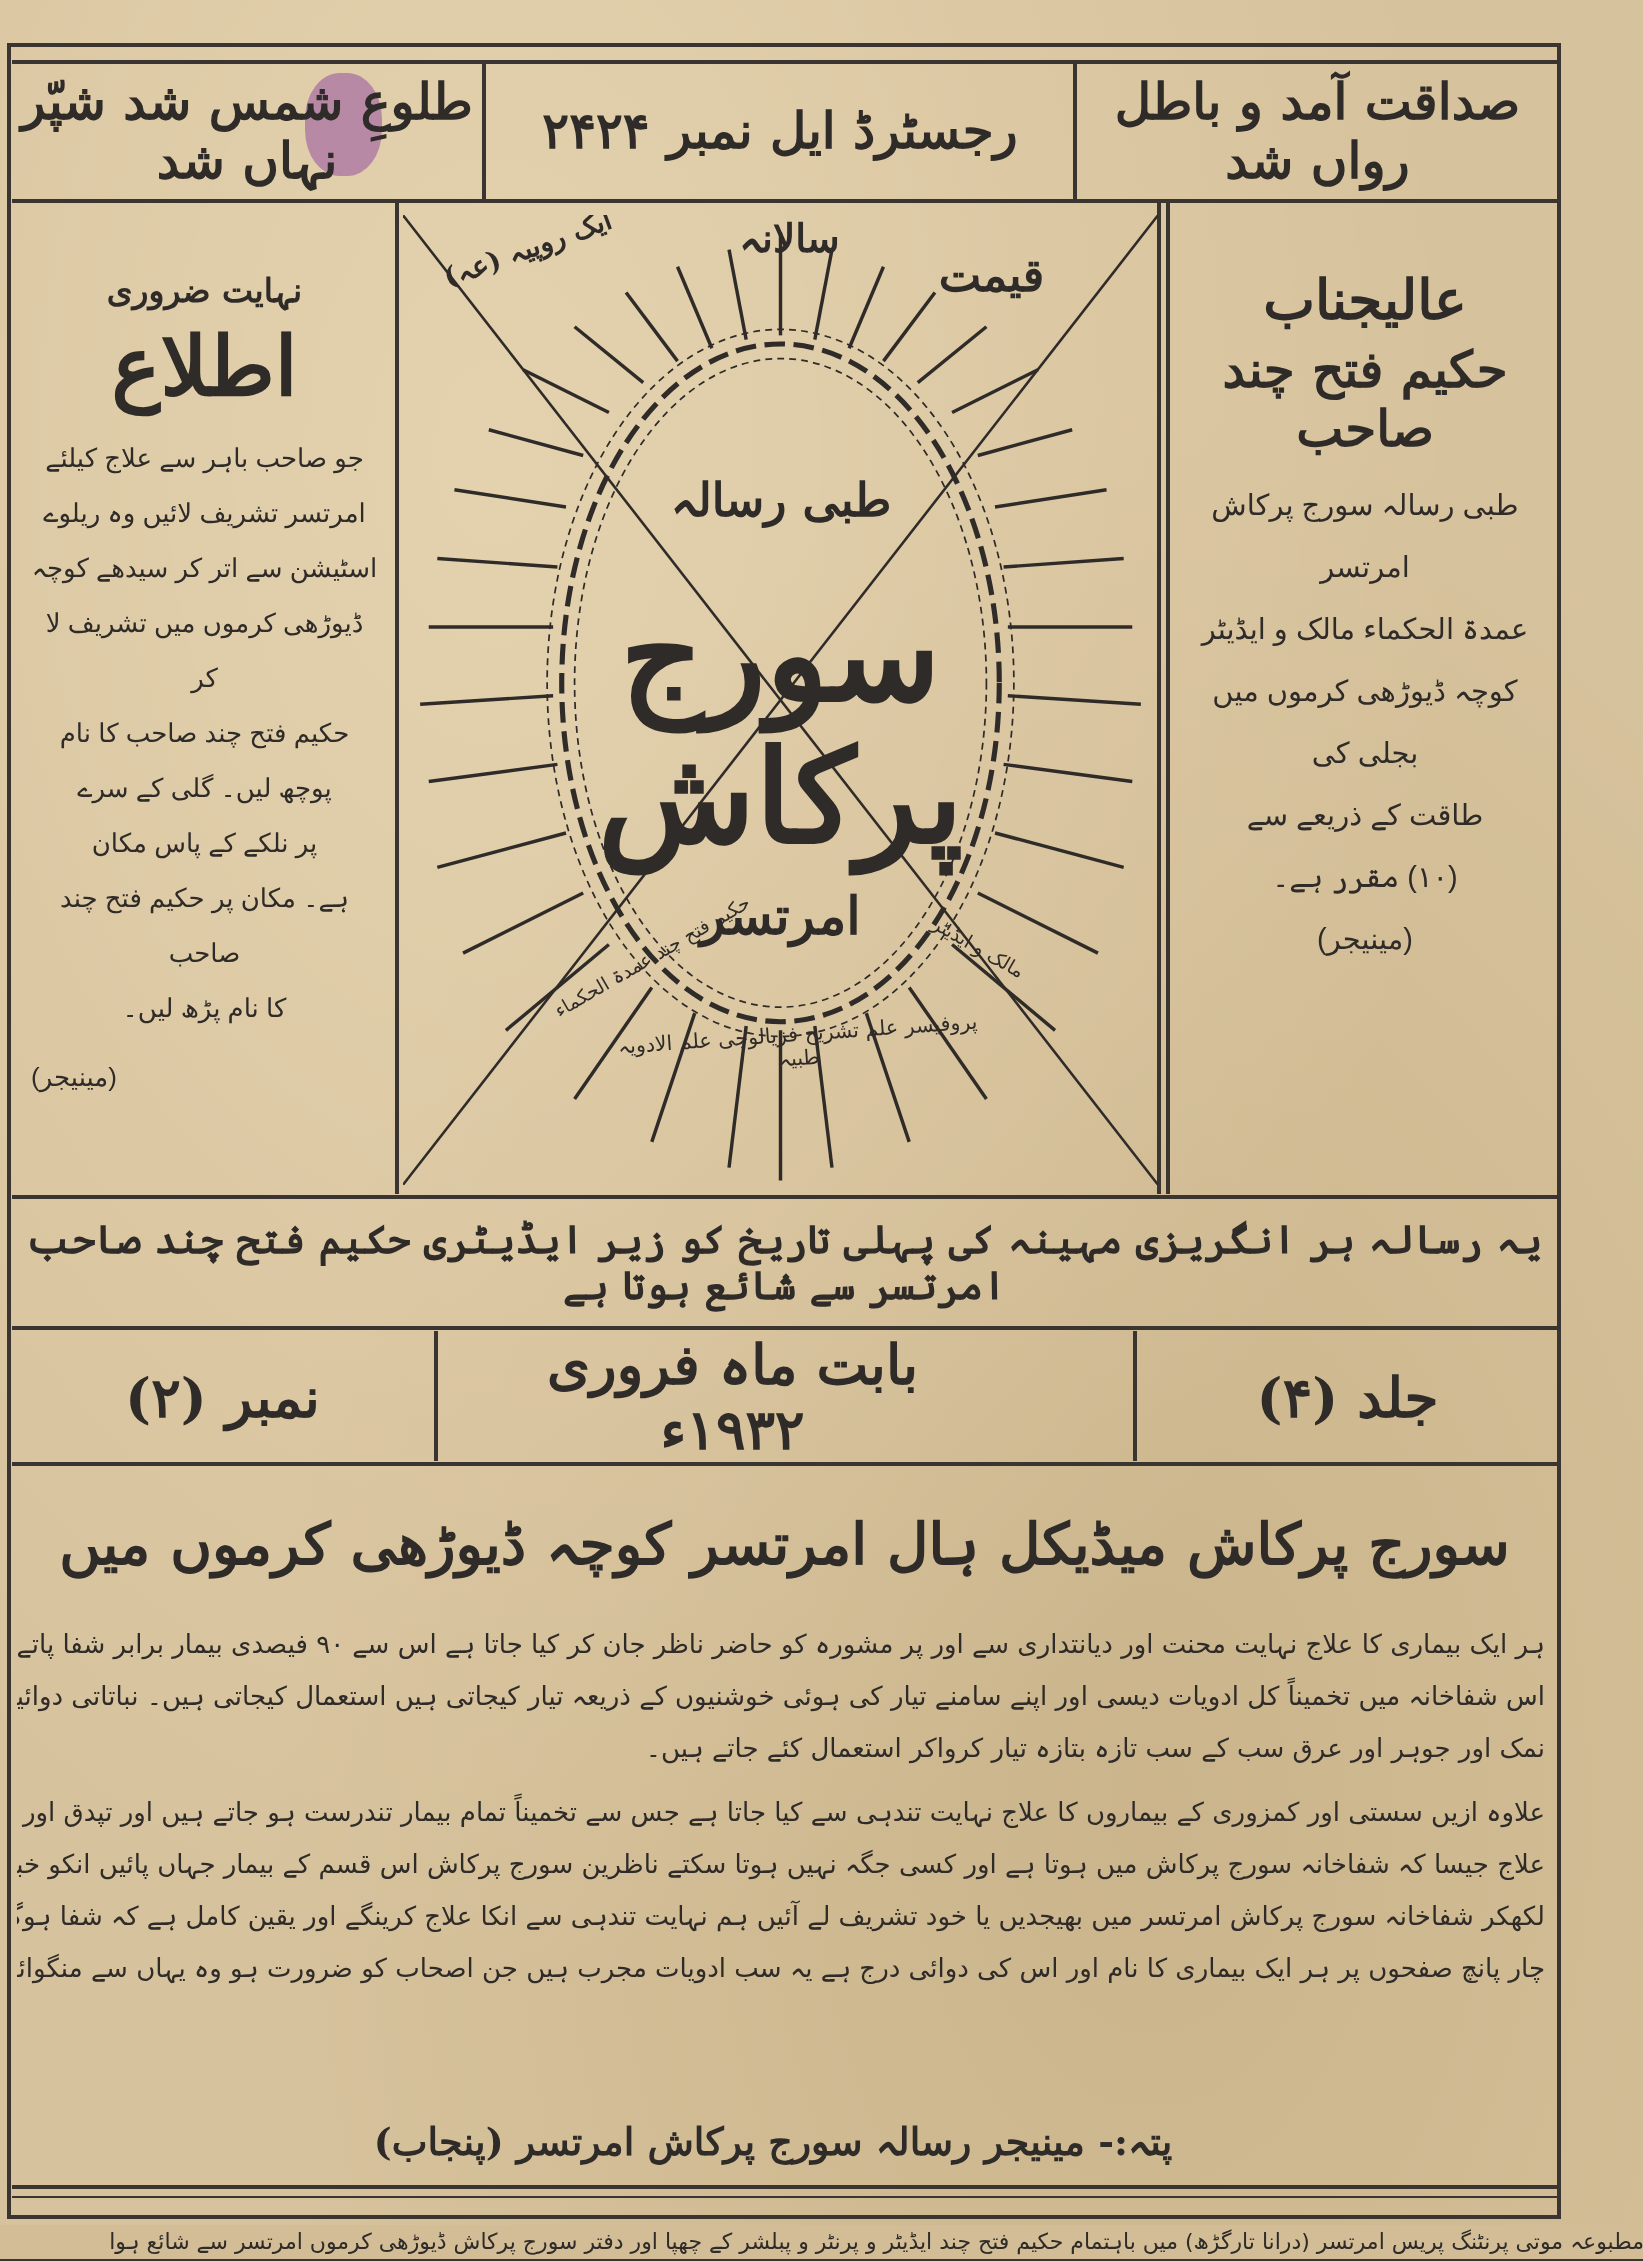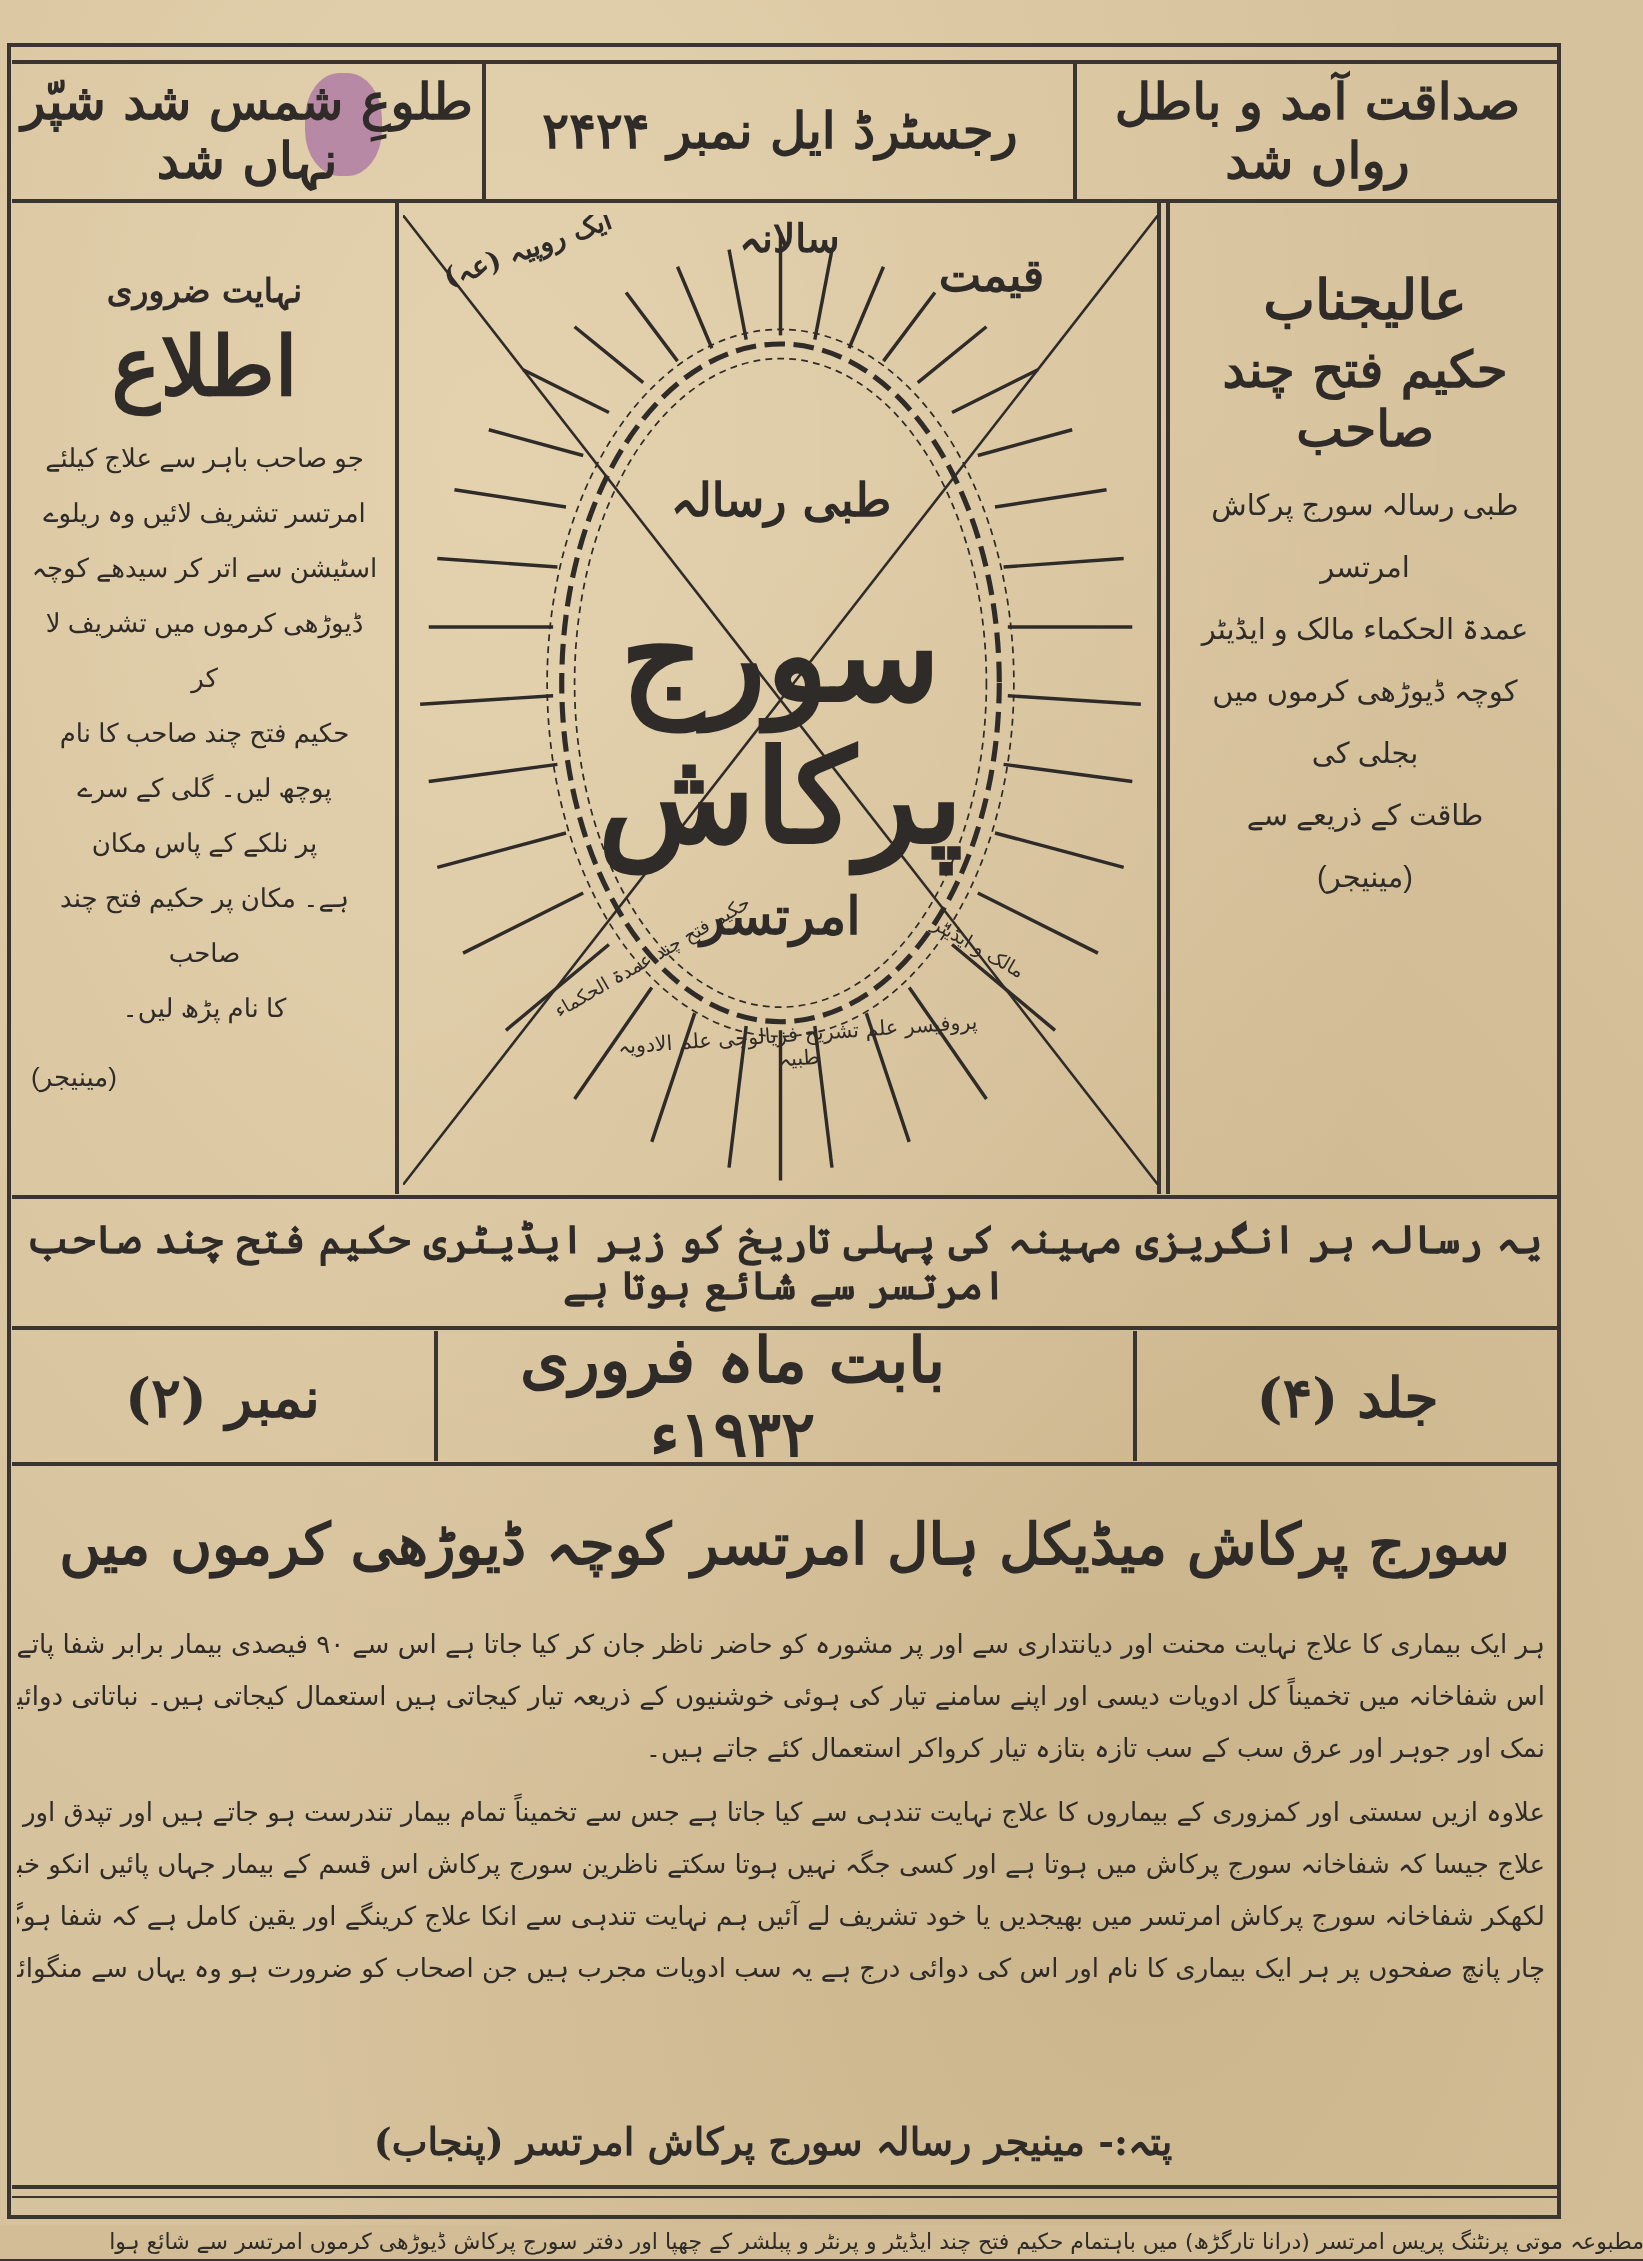--- a/index.html
+++ b/index.html
@@ -77,20 +77,21 @@
 <div class="vline" style="left:1166px; top:202px; height:992px;"></div>
 
 <div class="col rtl ink" style="left:1172px; top:215px; width:386px; height:970px;">
   <p class="t-big" style="font-size:55px; margin-top:43px;">عالیجناب</p>
   <p class="t-big" style="font-size:50px; margin-top:8.6px;">حکیم فتح چند صاحب</p>
   <div class="t-body" style="font-size:29px; line-height:62px; margin-top:15.5px;">
     <p>طبی رسالہ سورج پرکاش امرتسر</p>
     <p>عمدۃ الحکماء مالک و ایڈیٹر</p>
     <p>کوچہ ڈیوڑھی کرموں میں بجلی کی</p>
     <p>طاقت کے ذریعے سے</p>
+    <p>(۱۰) مقرر ہے۔</p>
     <p>(مینیجر)</p>
   </div>
 </div>
 
 <div class="col rtl ink" style="left:15.5px; top:215px; width:378px; height:970px;">
   <p class="t-big" style="font-size:33px; margin-top:47px;">نہایت ضروری</p>
   <p class="t-big" style="font-size:82px; margin-top:8.6px;">اطلاع</p>
   <div class="t-body" style="font-size:26px; line-height:55px; margin-top:17px;">
     <p>جو صاحب باہر سے علاج کیلئے</p>
     <p>امرتسر تشریف لائیں وہ ریلوے</p>
@@ -169,21 +170,21 @@
   <div class="label rtl ink" style="left:481px; top:721px; width:189px; font-size:19px; font-weight:normal; transform:rotate(30deg);">مالک و ایڈیٹر</div>
 </div>
 
 <div class="hline" style="top:1195px;"></div>
 <div class="cell rtl ink t-big" style="left:12px; top:1202px; width:1545px; height:120px; font-size:39px;">یہ رسالہ ہر انگریزی مہینہ کی پہلی تاریخ کو زیر ایڈیٹری حکیم فتح چند صاحب امرتسر سے شائع ہوتا ہے</div>
 <div class="hline" style="top:1326px;"></div>
 
 <div class="vline" style="left:434px; top:1331px; height:130px;"></div>
 <div class="vline" style="left:1133px; top:1331px; height:130px;"></div>
 <div class="cell rtl ink t-big" style="left:1137px; top:1335px; width:421px; height:124px; font-size:55px;">جلد (۴)</div>
-<div class="cell rtl ink t-big" style="left:438px; top:1335px; width:560px; height:124px; font-size:63px;padding-left:29px;">بابت ماہ فروری ۱۹۳۲ء</div>
+<div class="cell rtl ink t-big" style="left:438px; top:1335px; width:560px; height:124px; font-size:55px;padding-left:29px;">بابت ماہ فروری ۱۹۳۲ء</div>
 <div class="cell rtl ink t-big" style="left:12px; top:1335px; width:421px; height:124px; font-size:55px;">نمبر (۲)</div>
 <div class="hline" style="top:1462px;"></div>
 
 <div class="cell rtl ink t-big" style="left:12px; top:1470px; width:1545px; height:146px; font-size:57px;">سورج پرکاش میڈیکل ہال امرتسر کوچہ ڈیوڑھی کرموں میں</div>
 
 <div class="para rtl ink" style="top:1618px;">
   <span class="line">ہر ایک بیماری کا علاج نہایت محنت اور دیانتداری سے اور پر مشورہ کو حاضر ناظر جان کر کیا جاتا ہے اس سے ۹۰ فیصدی بیمار برابر شفا پاتے ہیں</span>
   <span class="line">اس شفاخانہ میں تخمیناً کل ادویات دیسی اور اپنے سامنے تیار کی ہوئی خوشنیوں کے ذریعہ تیار کیجاتی ہیں استعمال کیجاتی ہیں۔ نباتاتی دوائیں نکے ست اور</span>
   <span class="line">نمک اور جوہر اور عرق سب کے سب تازہ بتازہ تیار کرواکر استعمال کئے جاتے ہیں۔</span>
 </div>

